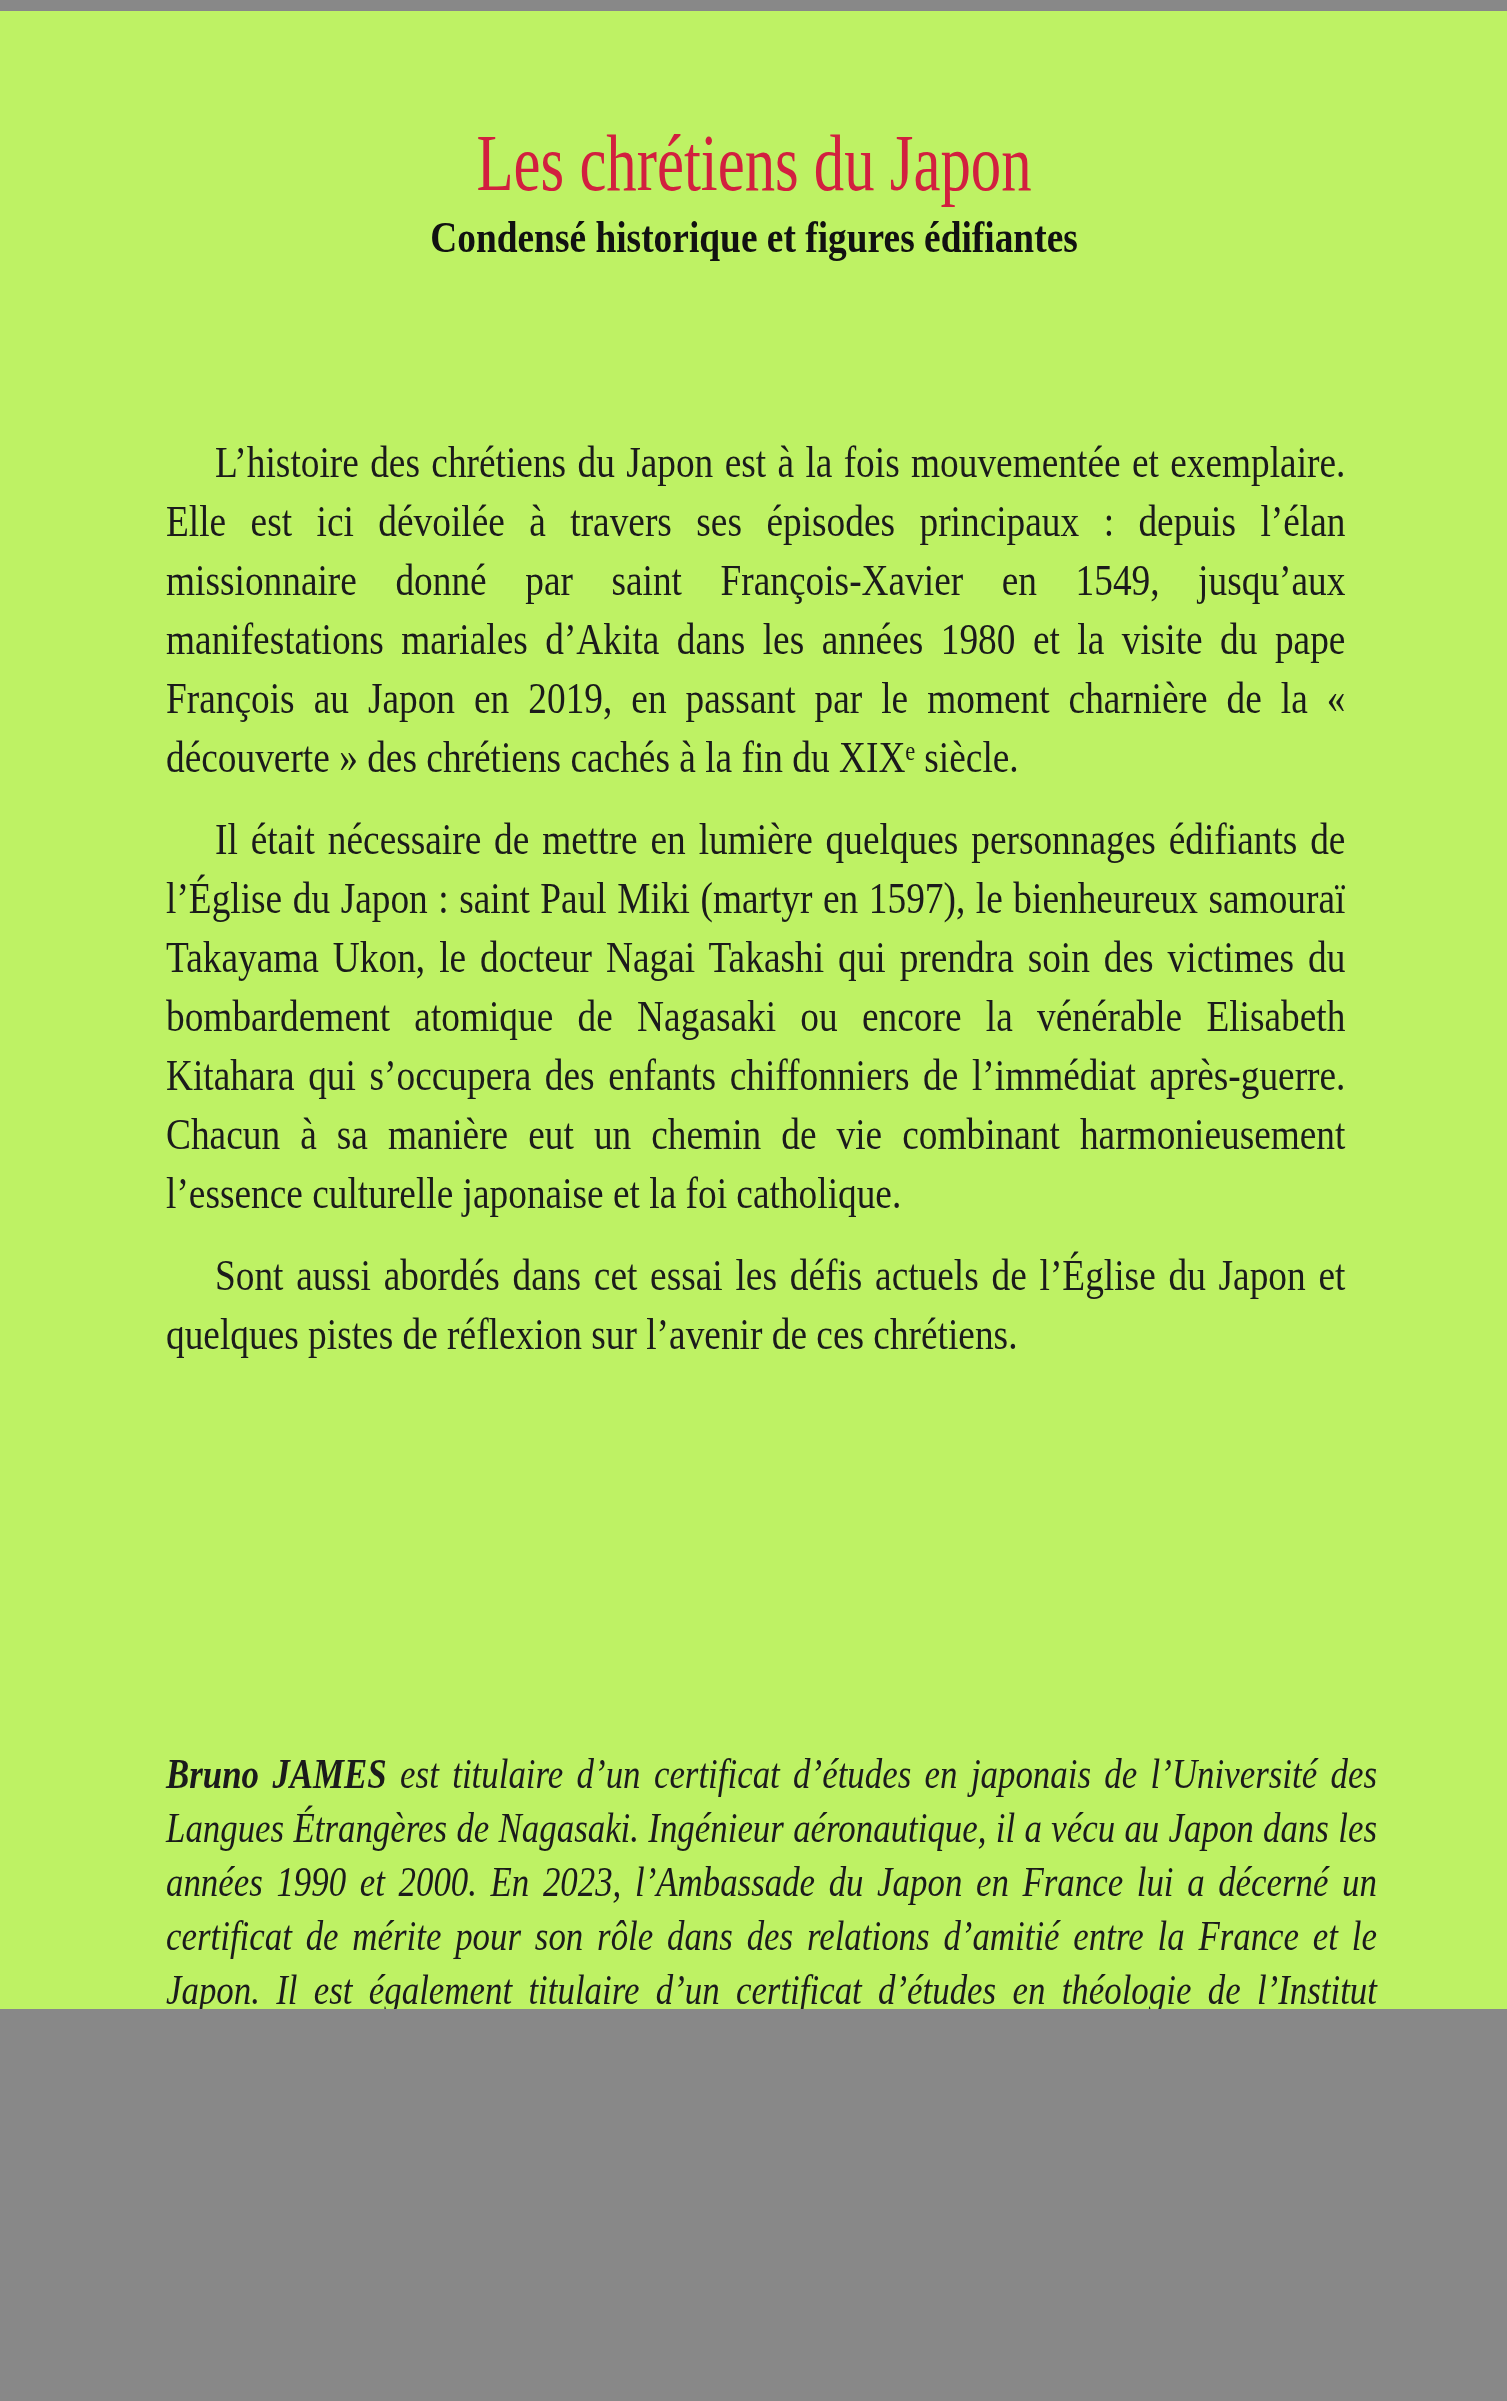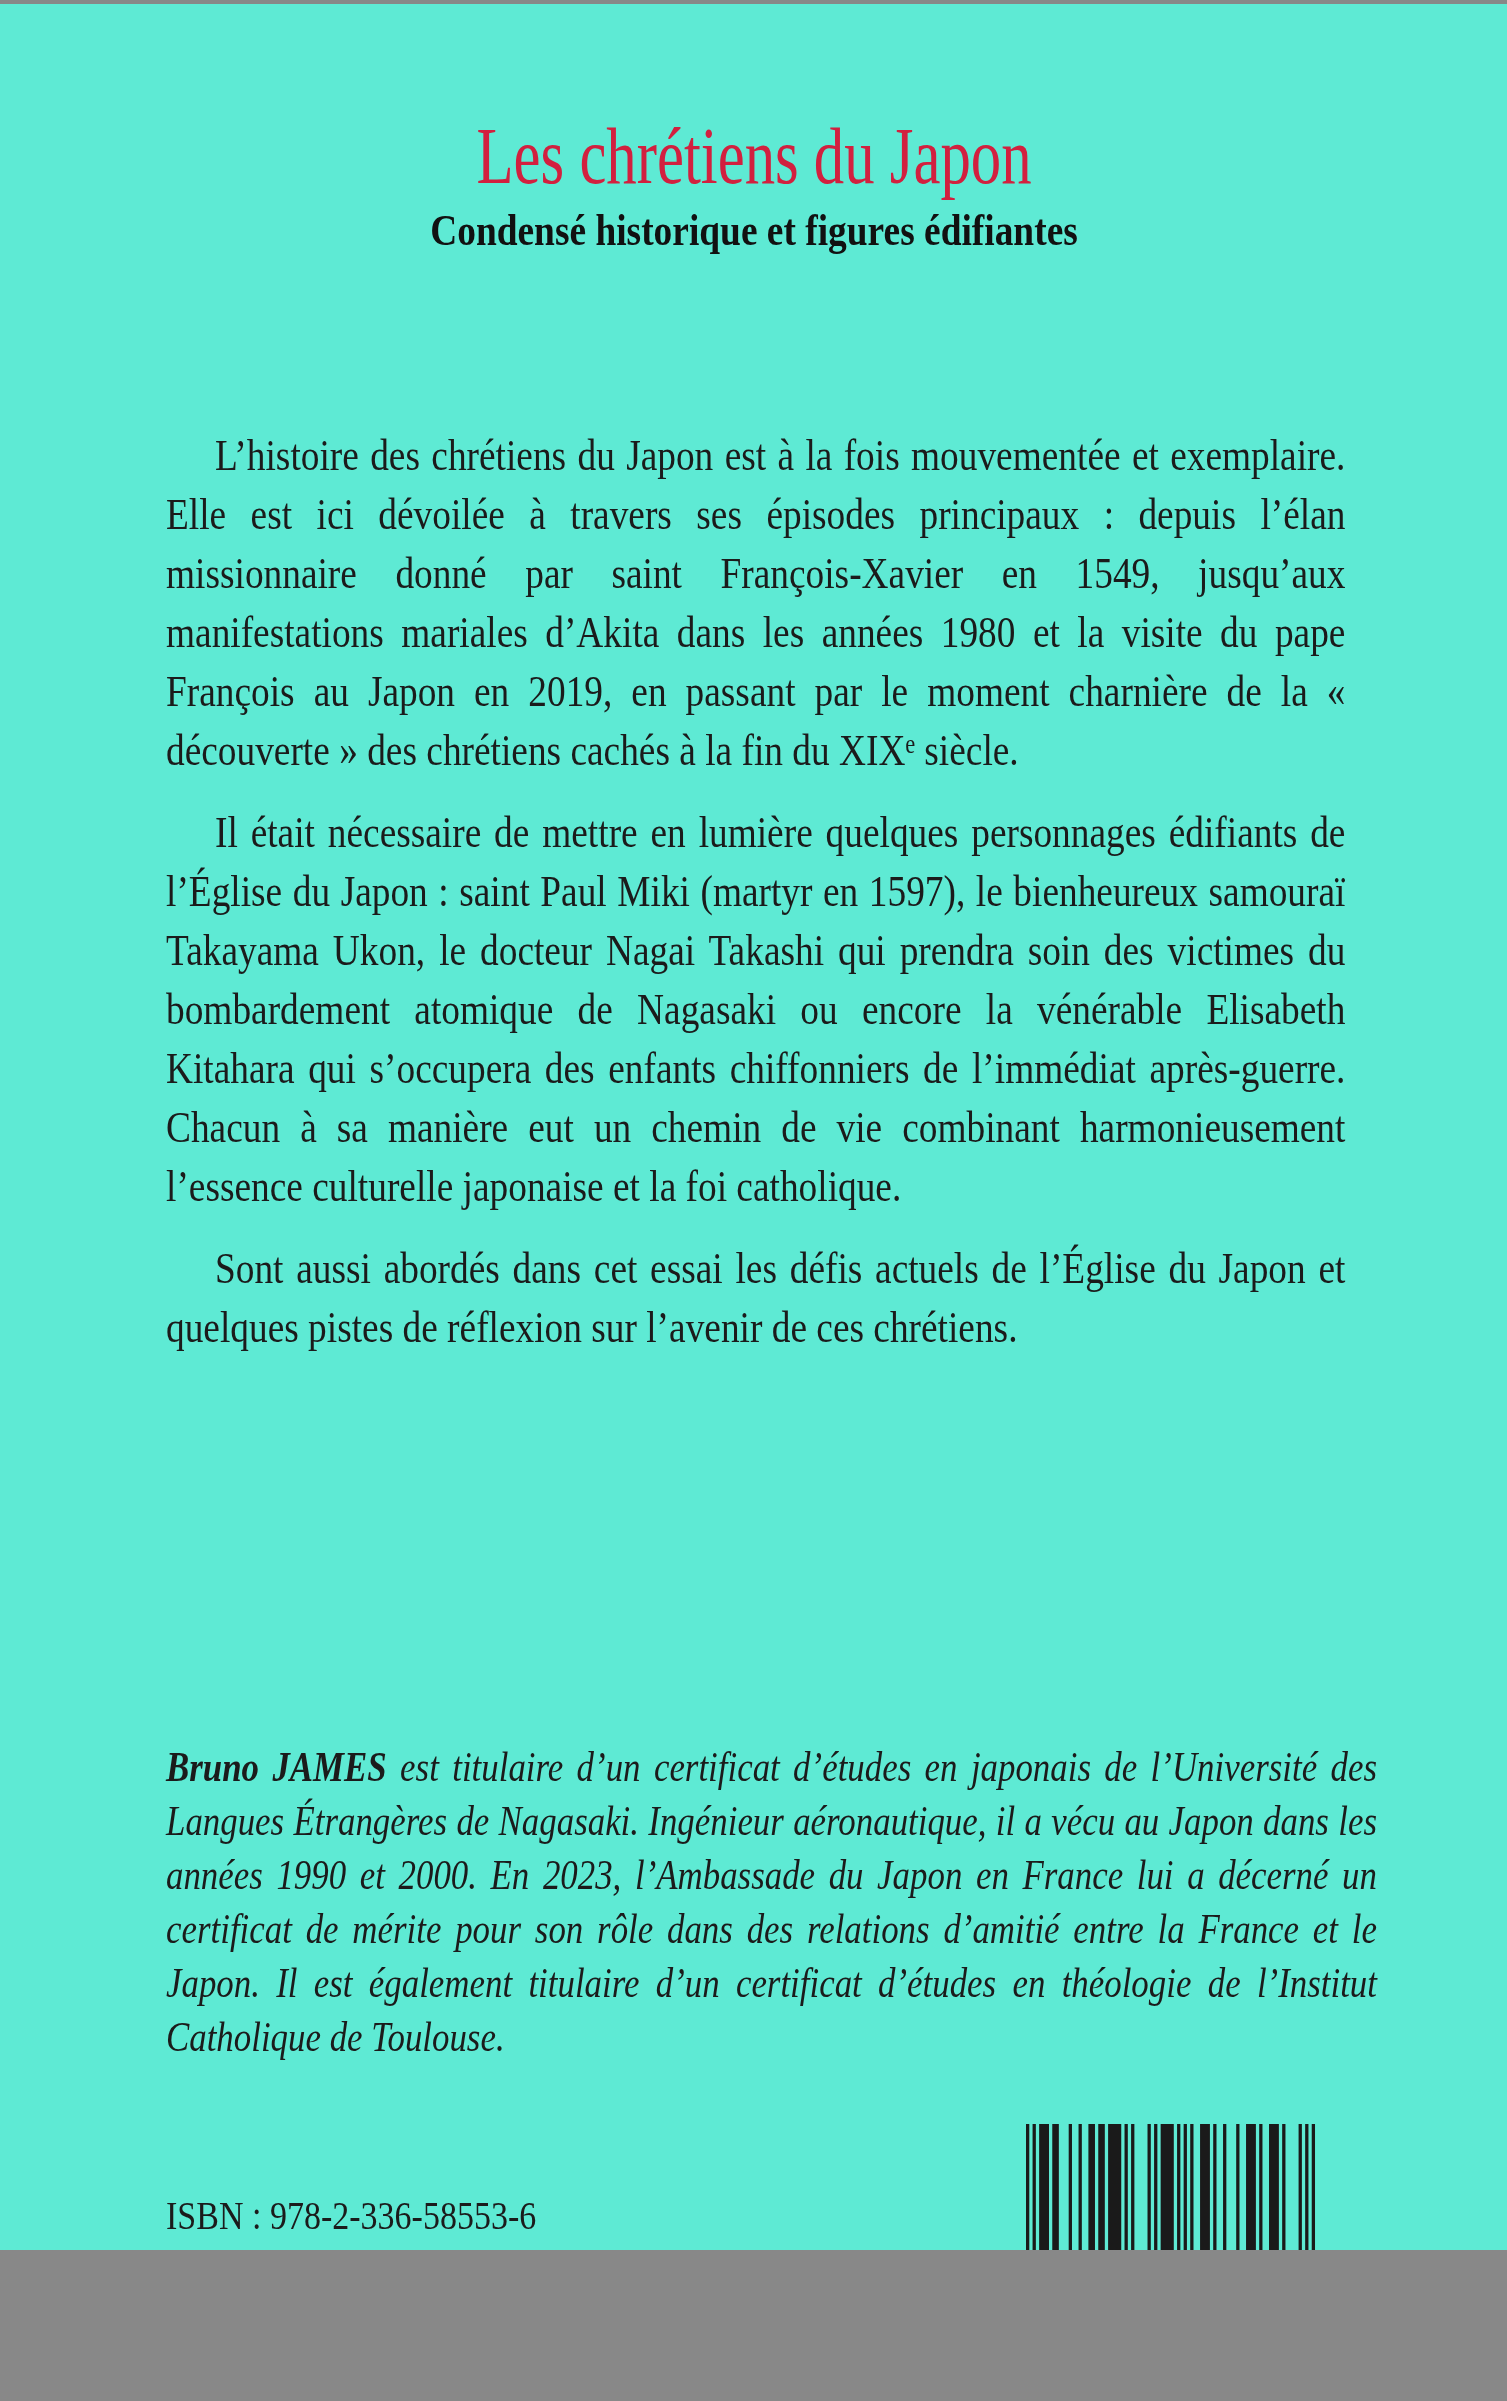--- a/index.html
+++ b/index.html
@@ -1,20 +1,20 @@
 <!DOCTYPE html>
 <html lang="fr" style="font-size:15px"><head>
 <meta charset="utf-8">
 <style>
   html,body{margin:0;padding:0;background:#888;}
   .page{
     position:relative;
-    width:1508px;height:2246px;
-    margin:4px auto;
-    background:#5eead4;
+    width:1508px;height:1998px;
+    margin:11px auto;
+    background:#bef264;
     font-family:"Liberation Serif", serif;
     color:#1b1b1b;
     overflow:hidden;
   }
   .title{
     position:absolute;top:112px;left:0;width:100%;
     text-align:center;
     font-size:81px;line-height:1;font-weight:400;
     color:#d2203f;
     transform:scaleX(0.75);transform-origin:50% 0;

